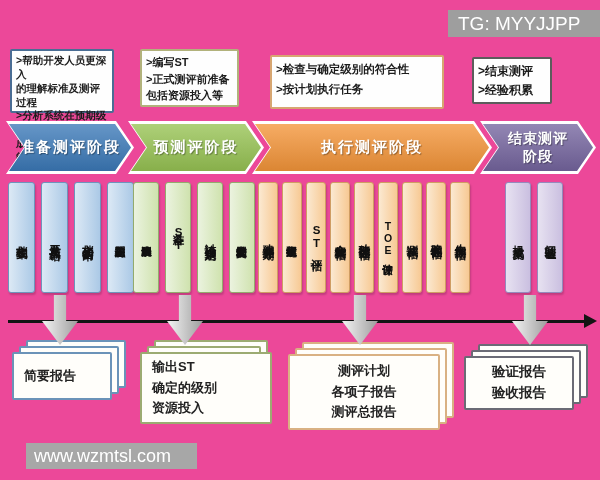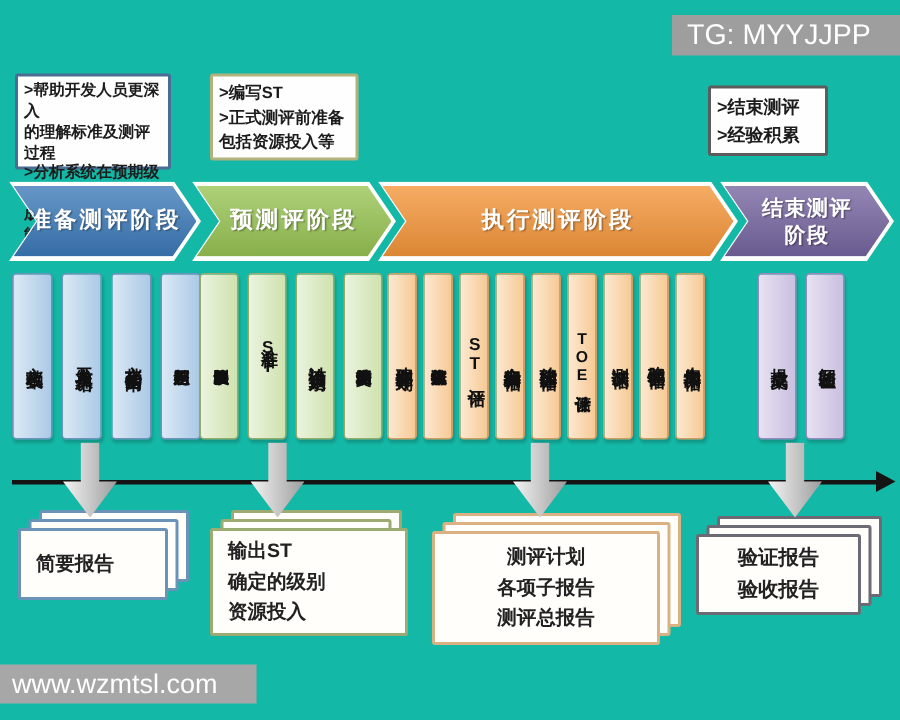--- a/index.html
+++ b/index.html
@@ -1,23 +1,23 @@
 <!DOCTYPE html>
 <html><head>
 <meta charset="utf-8">
 <style>
   html,body{margin:0;padding:0;background:#e8e8e8;}
   #stage{
-    position:relative;width:600px;height:480px;background:#14b8a6;overflow:hidden;
+    position:relative;width:600px;height:480px;background:#ec4899;overflow:hidden;
     font-family:"Liberation Sans","DejaVu Sans",sans-serif;color:#1a1a1a;
   }
   
   .wm{position:absolute;background:#9e9e9e;color:#fff;display:flex;align-items:center;}
   #wm-top{left:448px;top:10px;width:152px;height:27px;font-size:19px;padding-left:10px;}
-  #wm-bottom{left:0;top:443px;width:163px;height:26px;font-size:18px;padding-left:8px;background:#a7a7a7;}
+  #wm-bottom{left:26px;top:443px;width:163px;height:26px;font-size:18px;padding-left:8px;background:#a7a7a7;}
   
   .note{
     position:absolute;background:#fefefe;border:2px solid #888;border-radius:2px;
     font-weight:bold;white-space:pre-line;padding:3px 4px;box-sizing:border-box;
     color:#1c1c1c;
   }
   #note-1{left:10px;top:49px;width:104px;height:64px;border-color:#4a6d94;font-size:10.5px;line-height:1.32;}
   #note-2{left:140px;top:49px;width:99px;height:58px;border-color:#b2b27c;font-size:11px;line-height:1.5;}
   #note-3{left:270px;top:55px;width:174px;height:54px;border-color:#d7a671;font-size:11.5px;line-height:1.7;}
   #note-4{left:472px;top:57px;width:80px;height:47px;border-color:#5c5c5c;font-size:12px;line-height:1.6;}
@@ -88,20 +88,22 @@
   <div id="wm-top" class="wm">TG: MYYJJPP</div>
   <div id="wm-bottom" class="wm">www.wzmtsl.com</div>
 
   <div id="note-1" class="note">&gt;帮助开发人员更深入
 的理解标准及测评过程
 &gt;分析系统在预期级别
 成功通过评估的可能性</div>
   <div id="note-2" class="note">&gt;编写ST
 &gt;正式测评前准备
 包括资源投入等</div>
+  <div id="note-3" class="note">&gt;检查与确定级别的符合性
+&gt;按计划执行任务</div>
   <div id="note-4" class="note">&gt;结束测评
 &gt;经验积累</div>
 
   <div id="chev-1" class="chev">
     <div class="chev-fill" style="background-color: rgb(59, 121, 184);">准备测评阶段</div>
   </div>
   <div id="chev-2" class="chev">
     <div class="chev-fill" style="background-color: rgb(151, 195, 83);">预测评阶段</div>
   </div>
   <div id="chev-3" class="chev">

